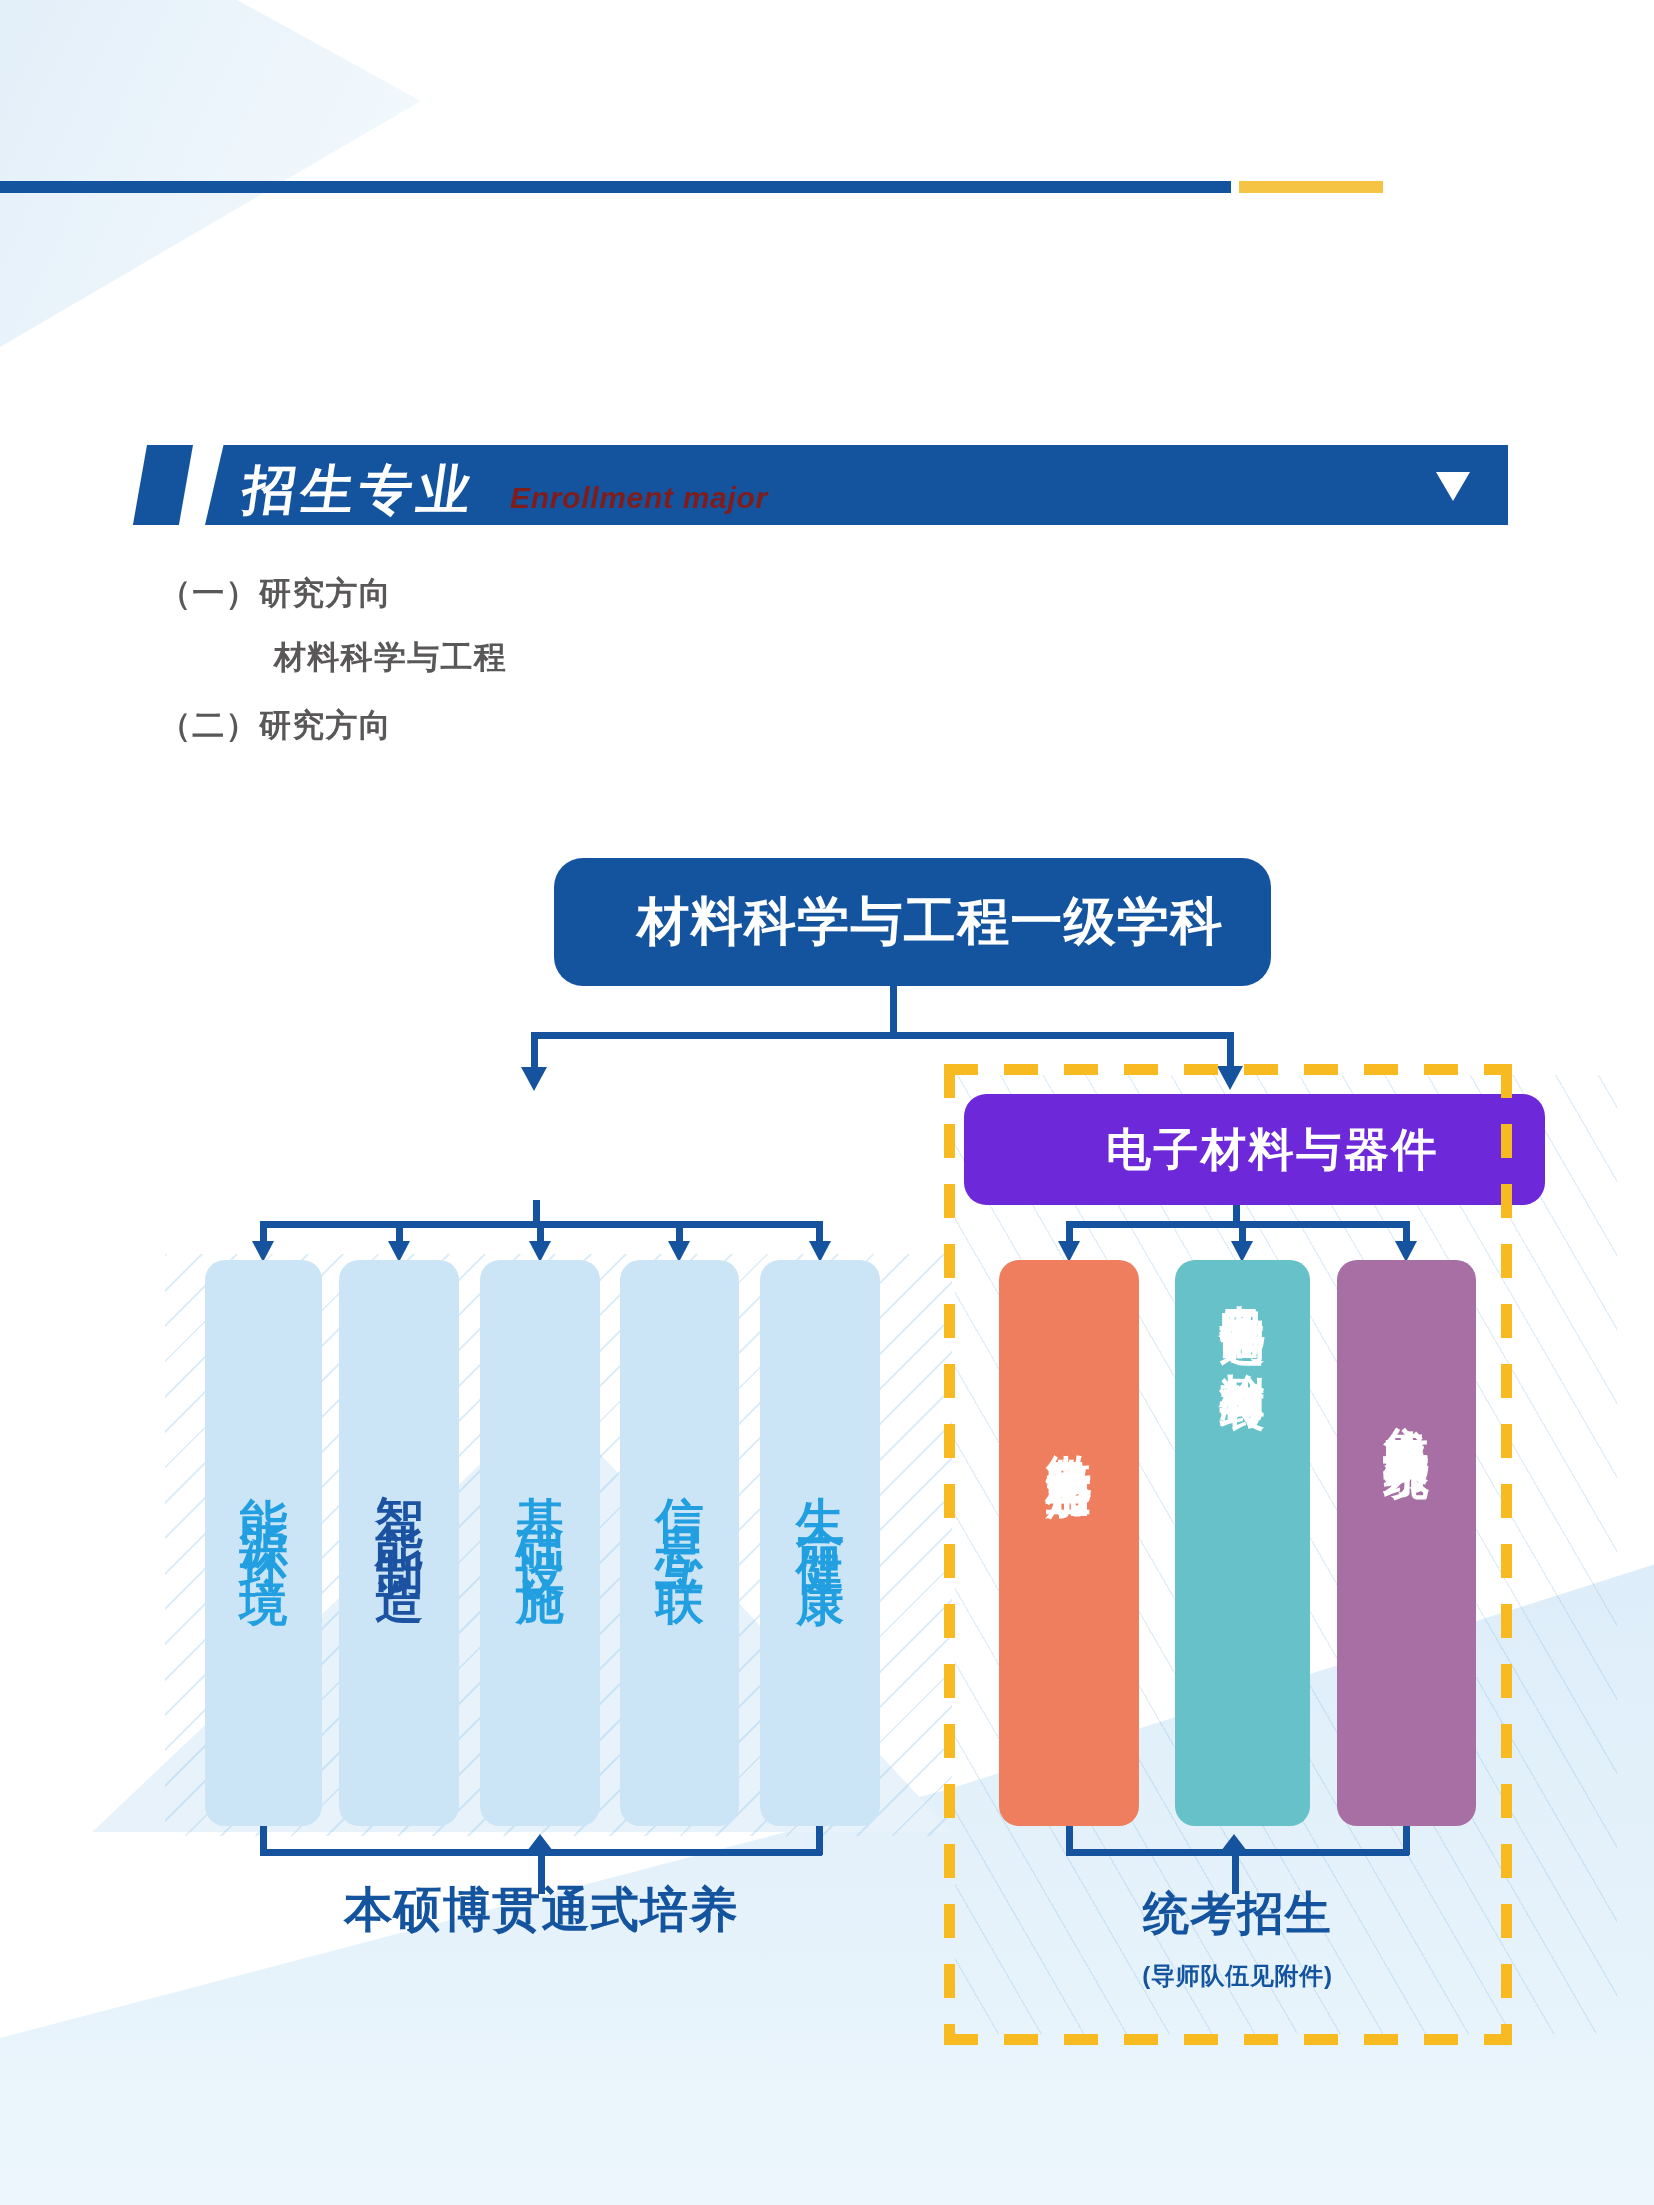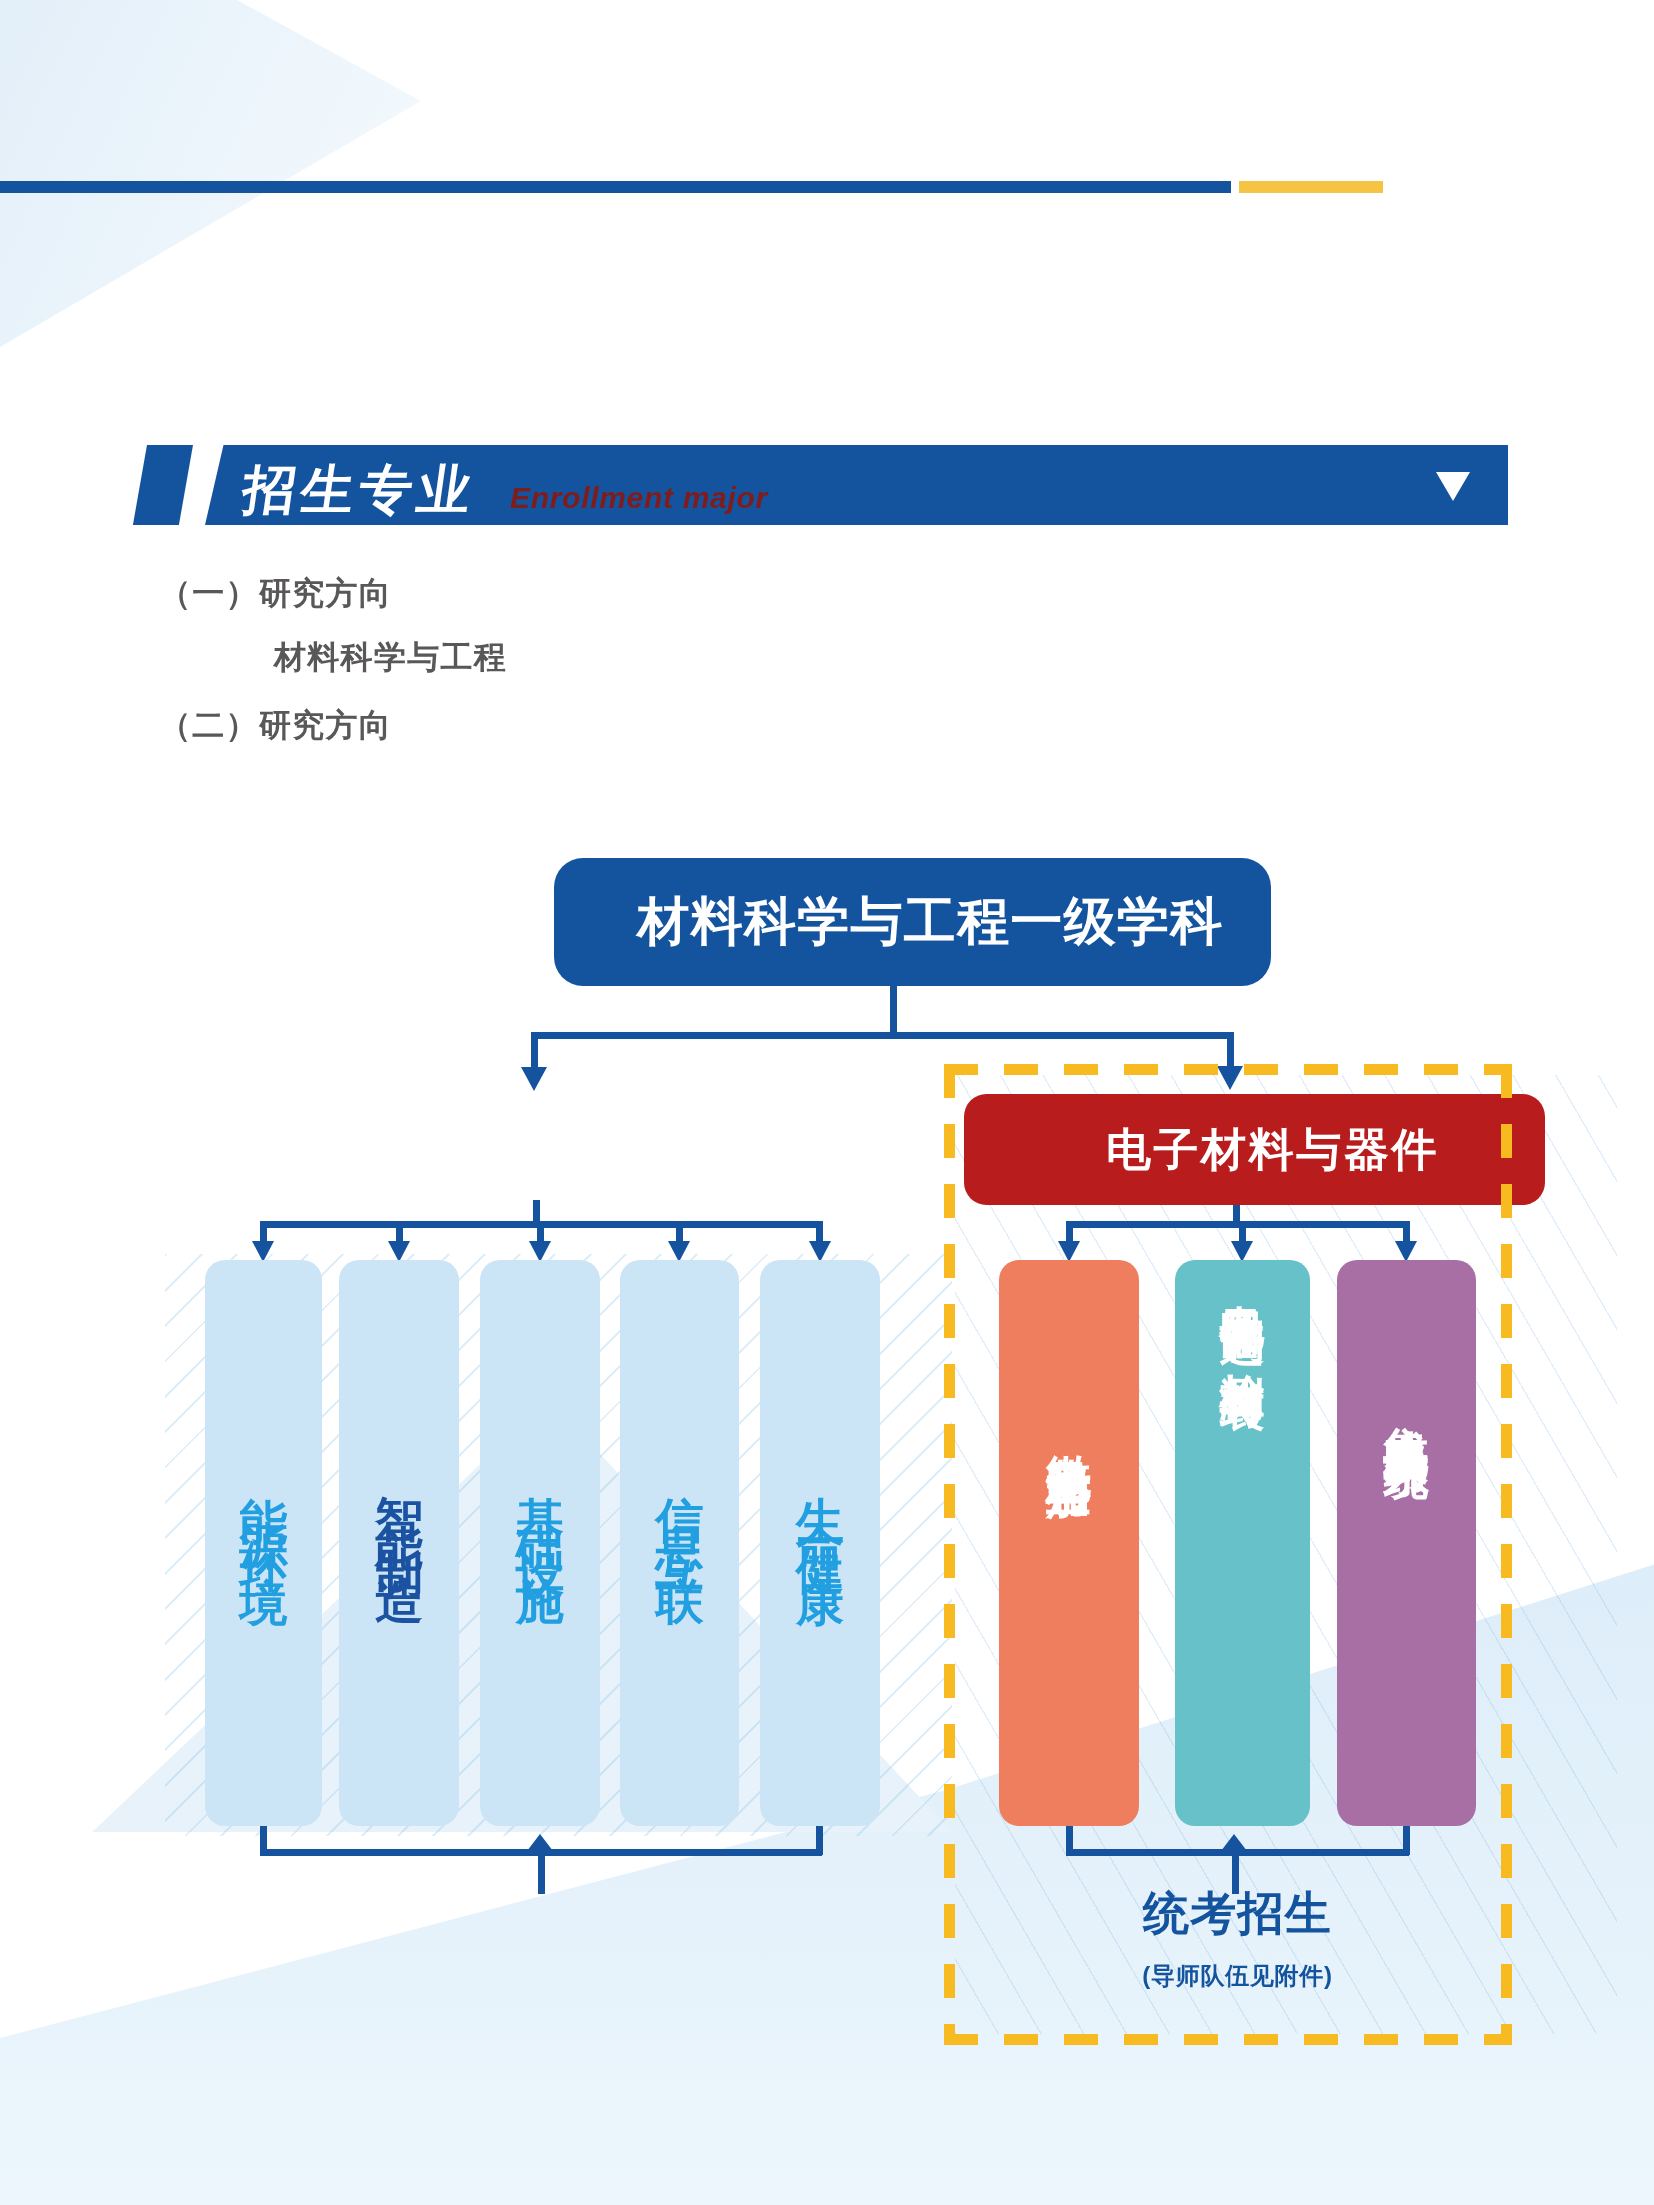--- a/index.html
+++ b/index.html
@@ -58,21 +58,21 @@
     border-bottom:17px solid #15539E;}
 
   
   .node{z-index:4;color:#ffffff;font-weight:bold;display:flex;
     align-items:center;justify-content:center;text-align:center;padding-left:36px;}
   .node-root{left:554px;top:858px;width:681px;height:128px;border-radius:29px;
     background:#14549E;font-size:52px;letter-spacing:1.3px;}
   .node-left{left:156px;top:1095px;width:760px;height:107px;border-radius:22.5px;
     background:#29A8E0;font-size:38px;letter-spacing:0.7px;}
   .node-right{left:964px;top:1094px;width:545px;height:111px;border-radius:22.5px;
-    background:#b91c1c;font-size:45px;letter-spacing:2.6px;}
+    background:#6d28d9;font-size:45px;letter-spacing:2.6px;}
 
   
   .pill{top:1260px;height:566px;border-radius:20px;z-index:4;}
   .pill-lite{background:#CBE5F6;}
   .pill span{position:absolute;left:50%;transform:translateX(-50%);
     writing-mode:vertical-rl;text-orientation:upright;font-weight:bold;line-height:1;}
   .pill-lite span{top:198px;font-size:48px;letter-spacing:26.5px;color:#219FE0;}
   .pill-lite.dark span{color:#1B52A1;}
   .pill-big span{font-size:45px;letter-spacing:3.3px;color:#ffffff;}
   .p-l1{left:205px;width:117px;}
@@ -194,20 +194,21 @@
   <div class="abs ln" style="left:260px;top:1849px;width:562px;height:6.6px;"></div>
   <div class="abs peak" style="left:527px;top:1834px;"></div>
   <div class="abs ln" style="left:538px;top:1853px;width:6.6px;height:41px;"></div>
 
   <div class="abs ln" style="left:1066px;top:1825px;width:6.6px;height:30px;"></div>
   <div class="abs ln" style="left:1403px;top:1825px;width:6.6px;height:30px;"></div>
   <div class="abs ln" style="left:1066px;top:1849px;width:343px;height:6.6px;"></div>
   <div class="abs peak" style="left:1221px;top:1834px;"></div>
   <div class="abs ln" style="left:1232px;top:1853px;width:6.6px;height:41px;"></div>
 
+  <div class="abs caption cap-left">本硕博贯通式培养</div>
   <div class="abs caption cap-right">统考招生</div>
   <div class="abs caption cap-right-note">(导师队伍见附件)</div>
 
   <div class="abs dash dash-h dash-top"></div>
   <div class="abs dash dash-h dash-bottom"></div>
   <div class="abs dash dash-v dash-left"></div>
   <div class="abs dash dash-v dash-right"></div>
 
 </div>
 

